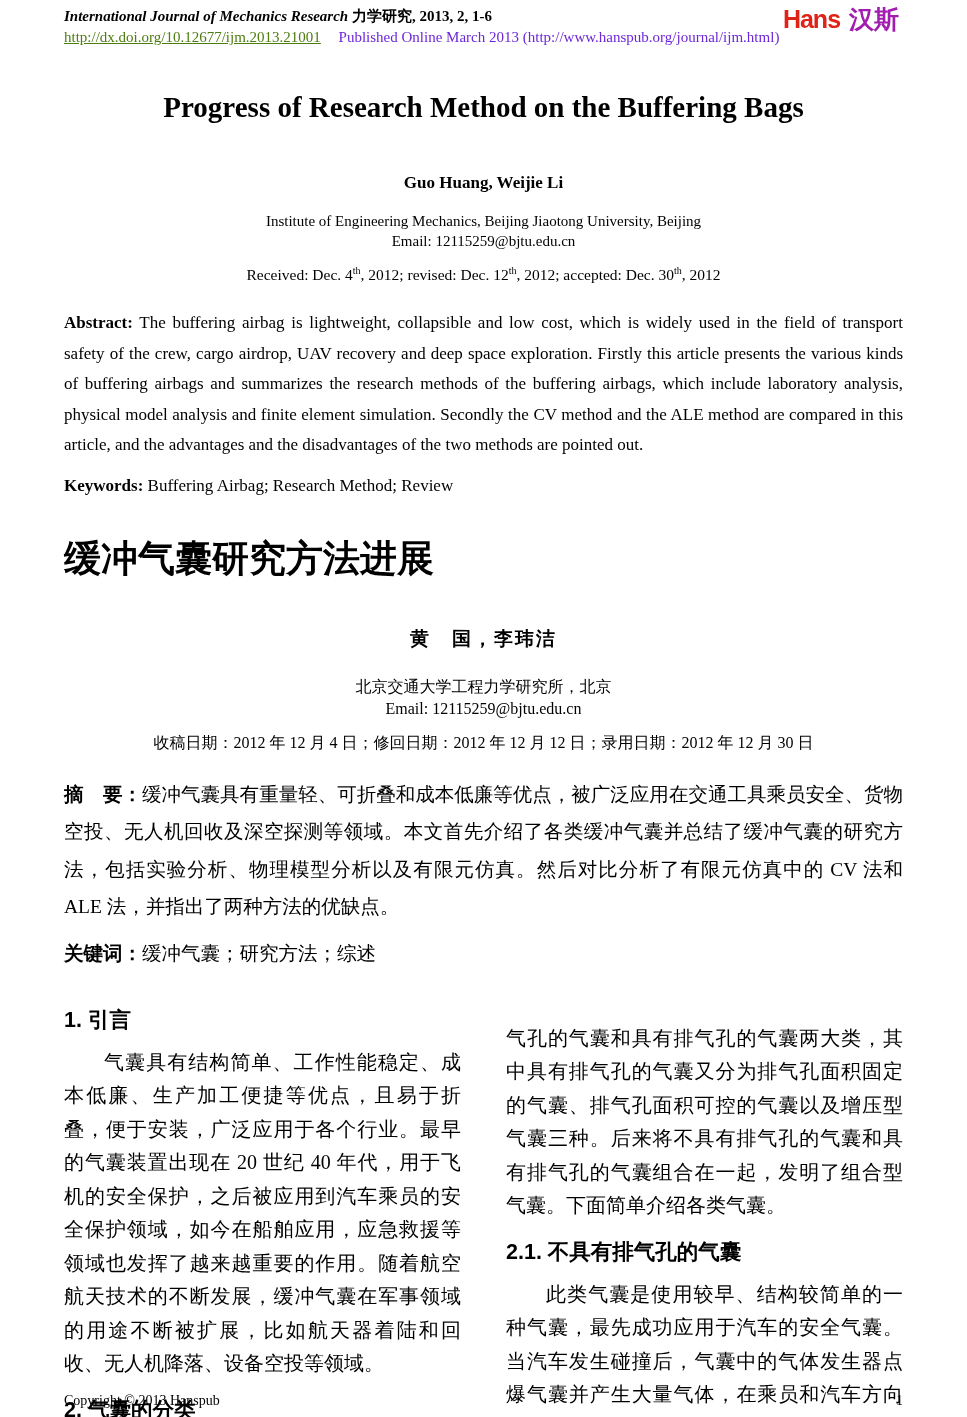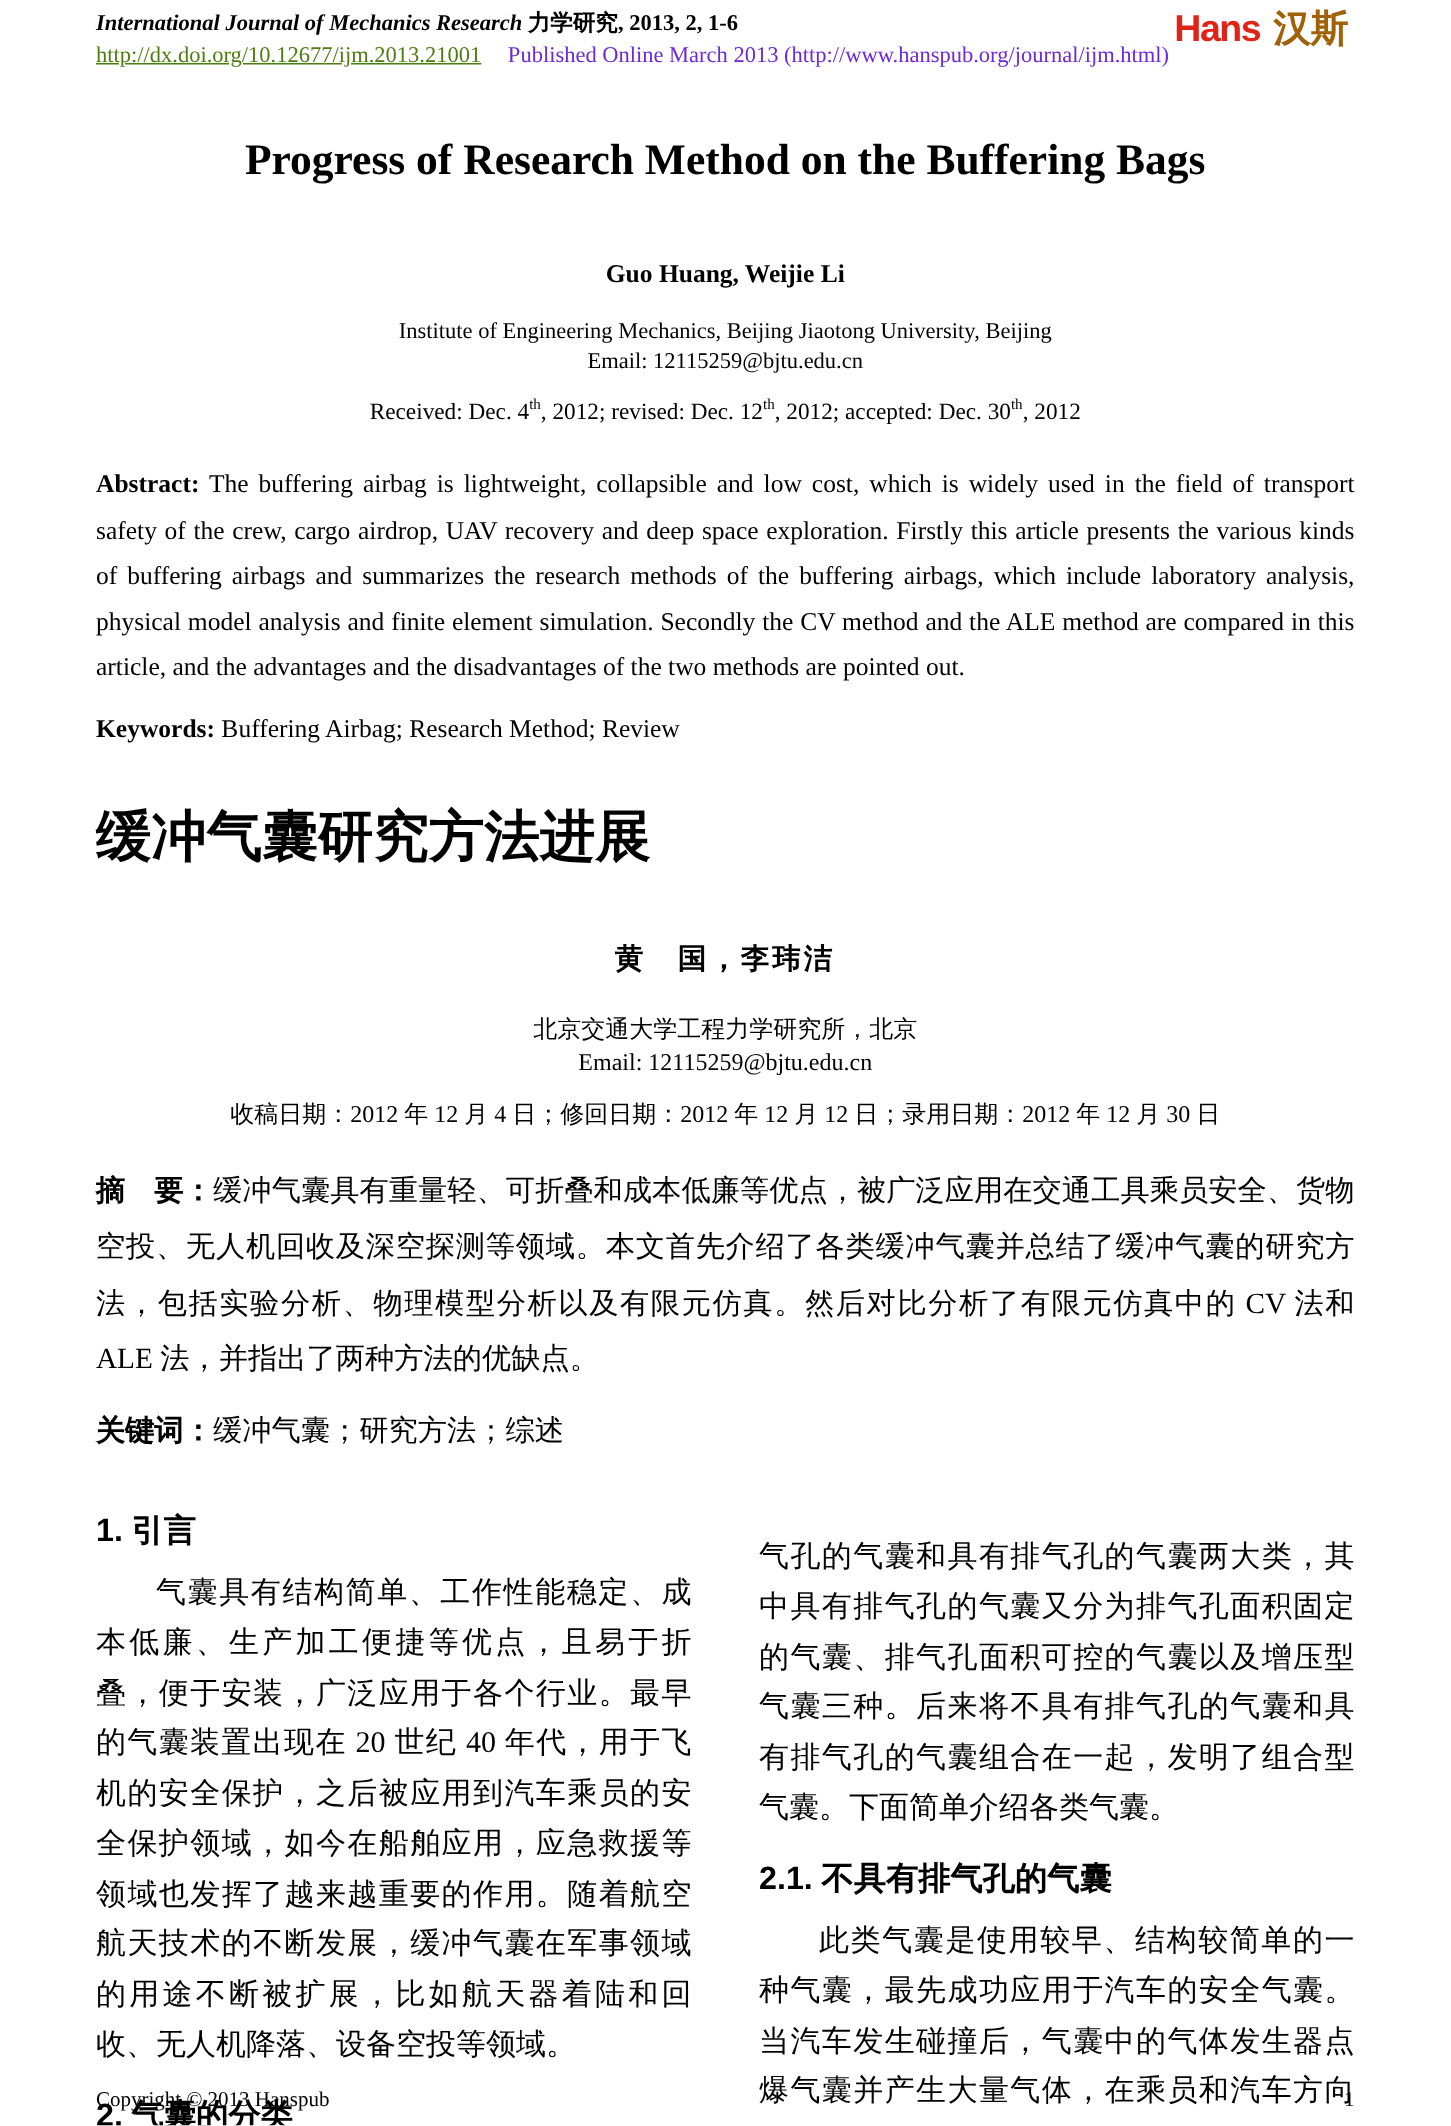--- a/index.html
+++ b/index.html
@@ -20,21 +20,21 @@
   .journal-en { font-style:italic; }
   .doi-line { margin-top:1px; }
   .doi-link { color:#4d7c0f; text-decoration:underline; cursor:pointer; }
   .published { color:#6d28d9; margin-left:14px; }
   .logo {
     position:absolute; top:0; right:4px;
     font-family:"Liberation Sans","DejaVu Sans",sans-serif;
     font-weight:bold; font-size:25px; line-height:26px; white-space:nowrap;
   }
   .logo-hans { color:#e02318; letter-spacing:-1px; }
-  .logo-cn { color:#a16207; margin-left:2px; }
+  .logo-cn { color:#a21caf; margin-left:2px; }
   
   .en-title {
     margin-top:42px; text-align:center;
     font-size:29px; font-weight:bold; line-height:36px;
   }
   .en-authors { margin-top:48px; text-align:center; font-size:17px; font-weight:bold; }
   .en-affil { margin-top:18px; text-align:center; font-size:15px; line-height:20px; }
   .en-email { text-align:center; font-size:15px; line-height:20px; }
   .en-received { margin-top:15px; text-align:center; font-size:15.5px; }
   sup { font-size:10px; vertical-align:super; line-height:0; }

